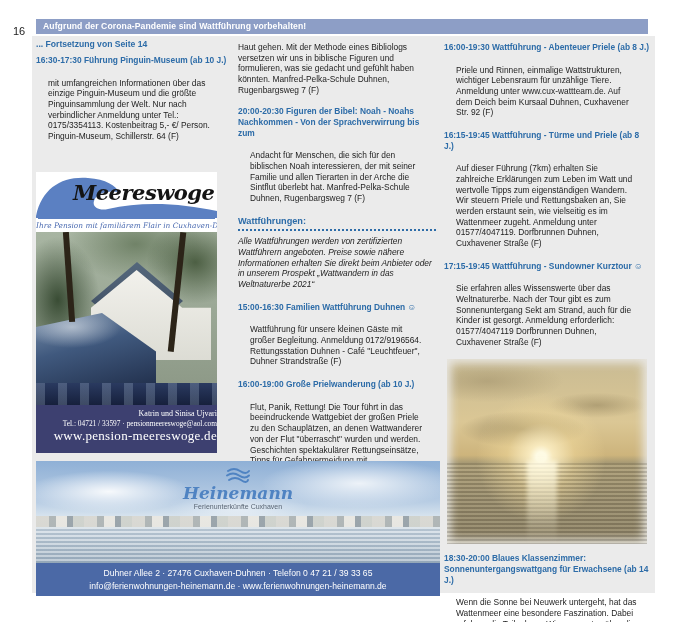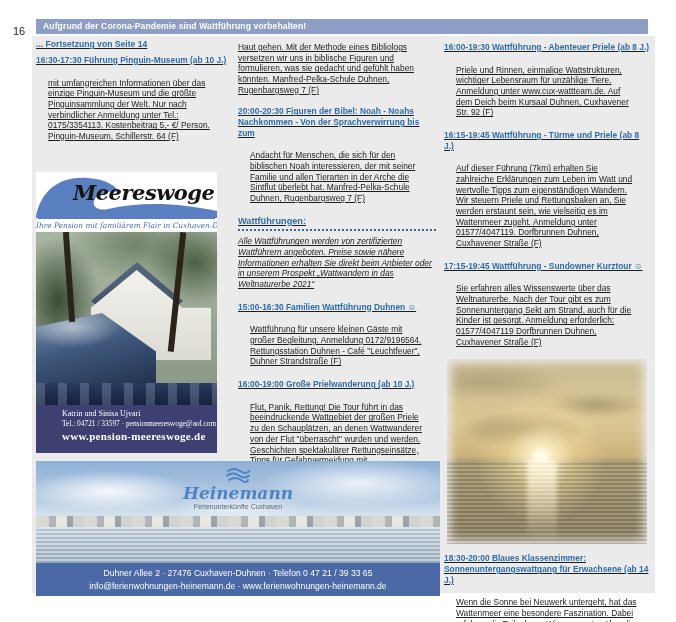--- a/index.html
+++ b/index.html
@@ -14,21 +14,21 @@
   .banner {
     position:absolute; left:36px; top:19px; width:612px; height:15px;
     background:#8d9ec6; color:#fff; font-size:8.6px; font-weight:bold;
     line-height:15px; padding-left:7px; box-sizing:border-box; letter-spacing:.1px;
   }
   .pagenum { position:absolute; left:13px; top:25px; font-size:11px; color:#222; }
 
   .content-bg { position:absolute; left:32px; top:36px; width:623px; height:557px; background:#ebebeb; }
 
   
-  .col { position:absolute; font-size:8.4px; line-height:1.27; color:#1d1d1d;text-decoration:underline; }
+  .col { position:absolute; font-size:8.4px; line-height:1.27; color:#1d1d1d; }
   .col1 { left:36px; top:39px; width:193px; }
   .col2 { left:238px; top:42px; width:198px; }
   .col3 { left:444px; top:42px; width:206px; }
 
   .cont { color:#2d6ca8; font-weight:bold; font-size:8.6px; margin:0 0 5px 0; }
   .event { margin:0 0 11px 0; }
   .event h4 { margin:0; color:#2d6ca8; font-size:8.4px; line-height:1.27; }
   .event p { margin:12px; }
   .para { margin:0 0 11px 0; }
 
@@ -83,26 +83,26 @@
   }
   .mw-tree.t1 { left:138px; }
   .mw-tree.t2 { left:30px; height:90px; transform:rotate(-4deg); }
   .mw-ship {
     height:22px;
     background:
       repeating-linear-gradient(90deg, rgba(180,200,220,.25) 0 9px, rgba(20,30,55,0) 9px 22px),
       linear-gradient(#2a3a60, #16203c);
   }
   .mw-band {
-    height:48px; background:#3d4070; color:#fff; text-align:left;
-    font-family:"Liberation Serif", serif; padding-top:3px; box-sizing:border-box;padding-left:26px;
+    height:48px; background:#3d4070; color:#fff; text-align:right;
+    font-family:"Liberation Serif", serif; padding-top:3px; box-sizing:border-box;
   }
   .mw-owners { font-size:8px; line-height:11px; }
   .mw-contact { font-size:7.4px; line-height:10px;font-family:Liberation Serif, serif; }
-  .mw-site { font-size:11px; font-weight:bold; line-height:14px; letter-spacing:.3px; }
+  .mw-site { font-size:13px; font-weight:normal; line-height:14px; letter-spacing:.3px; }
 
   
   .ad-hn { position:absolute; left:36px; top:461px; width:404px; height:135px; }
   .hn-photo {
     position:relative; height:102px; overflow:hidden;
     background:
       radial-gradient(ellipse 120px 30px at 18% 30%, rgba(255,255,255,.9), transparent 70%),
       radial-gradient(ellipse 140px 35px at 80% 22%, rgba(255,255,255,.8), transparent 70%),
       radial-gradient(ellipse 100px 25px at 50% 45%, rgba(255,255,255,.55), transparent 70%),
       linear-gradient(#8fb0d6 0%, #b8cde4 40%, #dfe9f1 58%, #cfdbe6 62%, #b4c5d3 100%);

